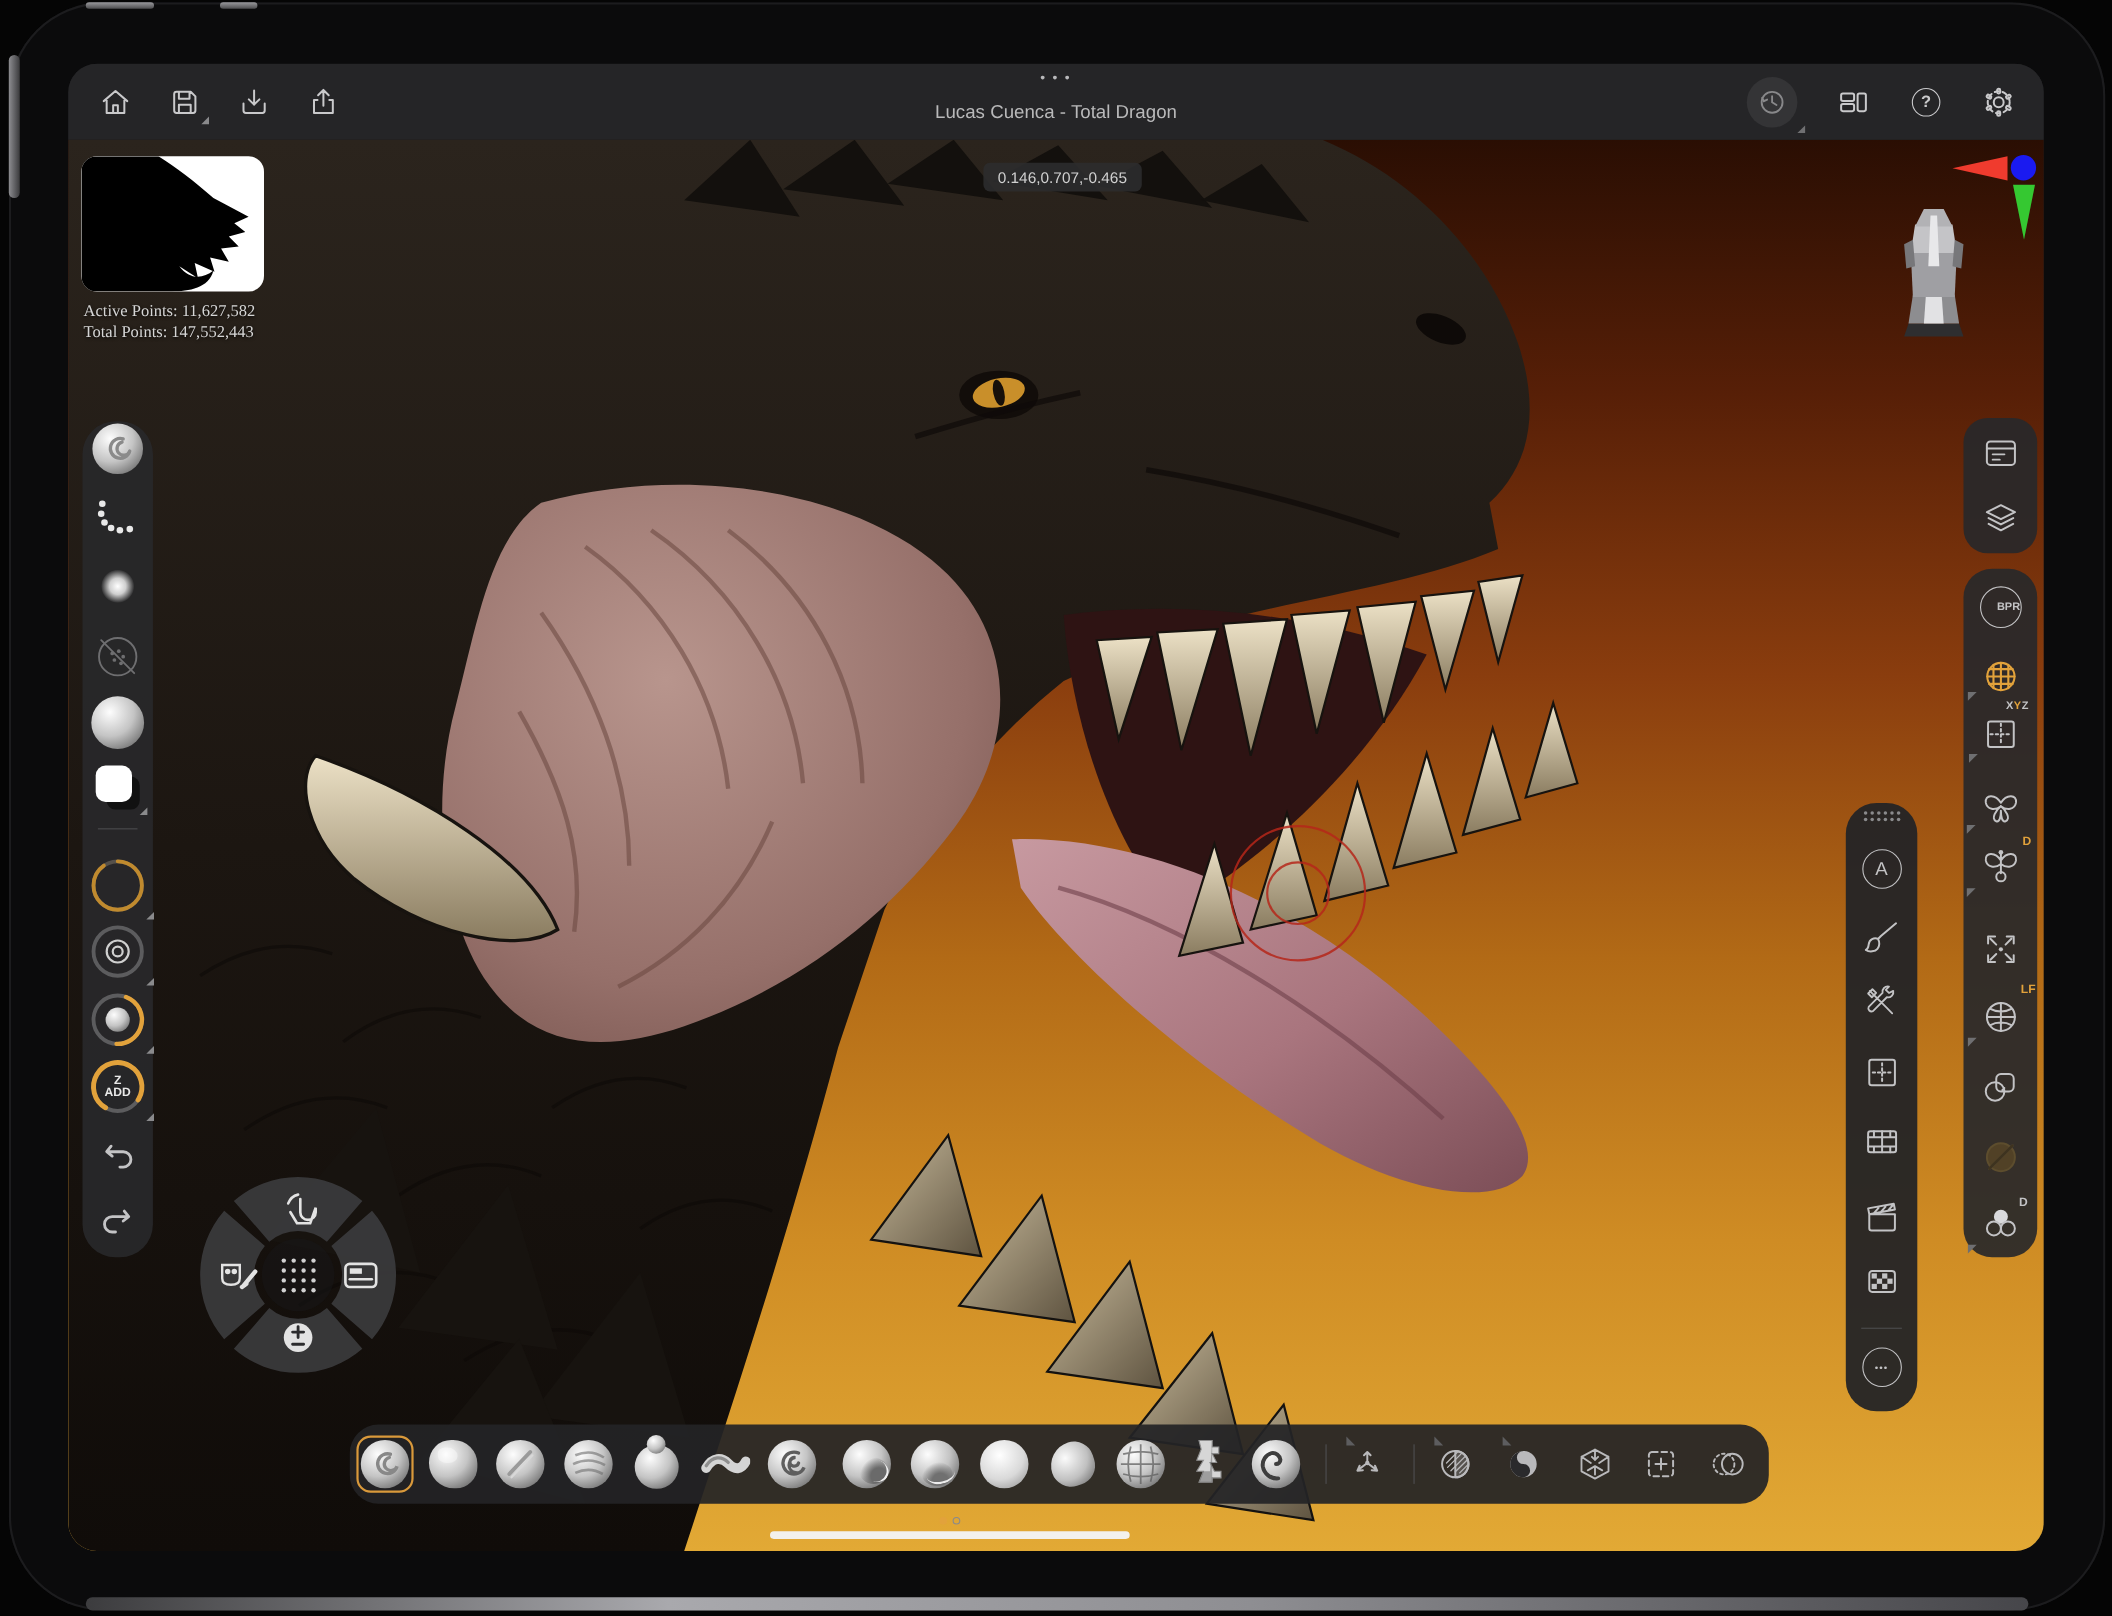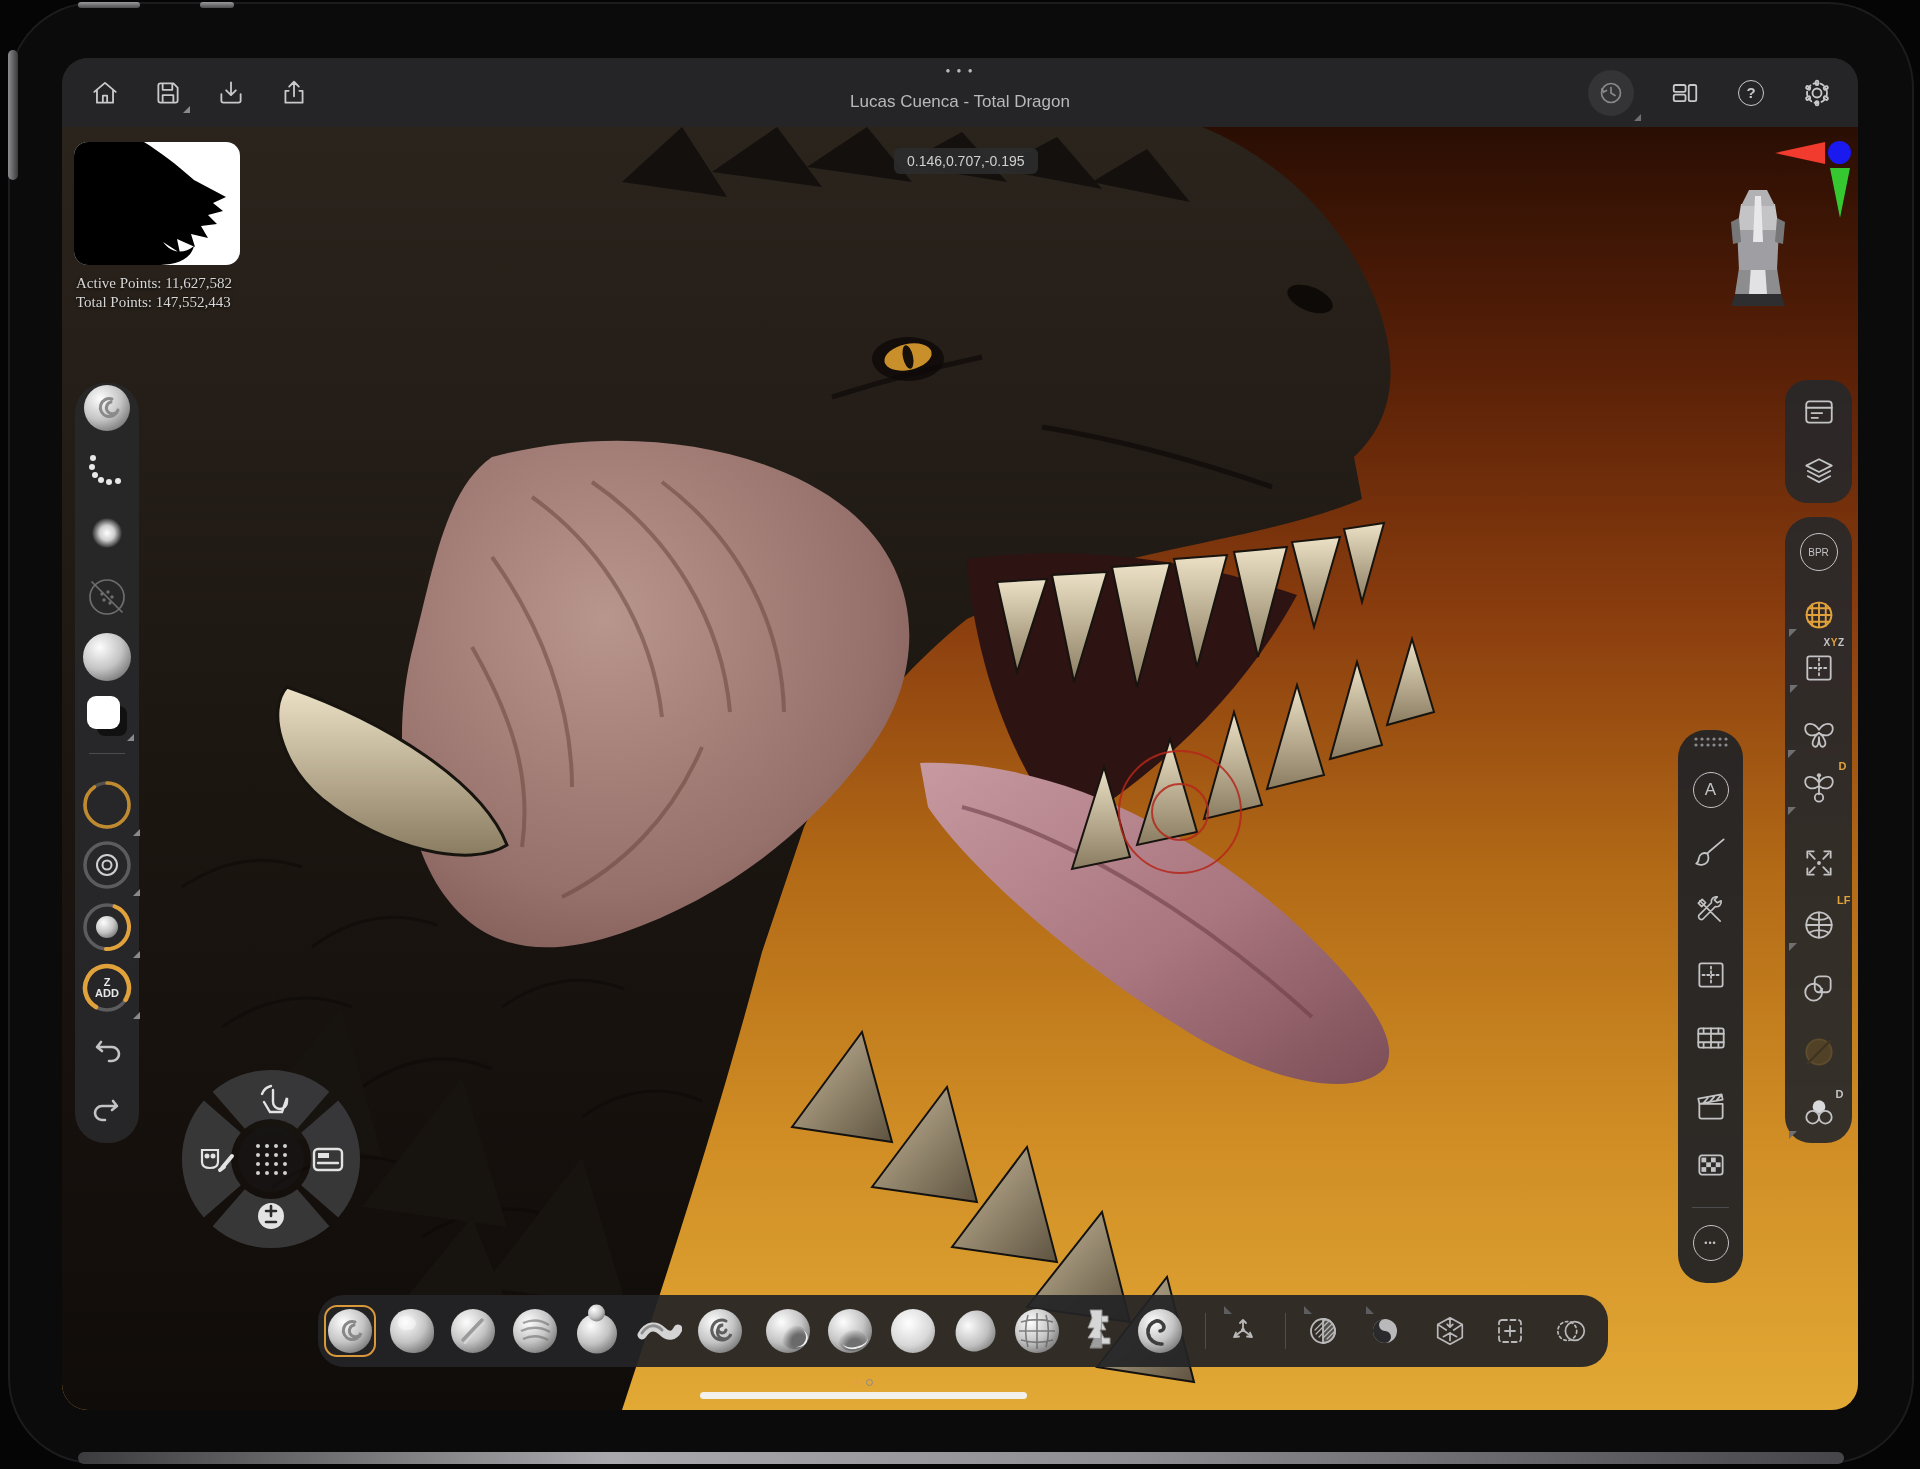--- a/index.html
+++ b/index.html
@@ -322,21 +322,21 @@
   <div id="thumb">
     <svg width="166" height="123" viewBox="0 0 166 123">
       <path fill="#000" d="M0 0 L70 0 C86 10 102 22 120 38 L152 55 L139 61 L149 69 L134 73 L143 82 L127 84 L134 96 L117 92 L121 105 L103 97 L106 111 L89 100 C98 112 110 112 120 104 C116 120 98 123 82 123 L0 123 Z"></path>
     </svg>
   </div>
   <div id="stats">
     <div class="stat-line">Active Points: 11,627,582</div>
     <div class="stat-line">Total Points: 147,552,443</div>
   </div>
 
-  <div id="coord-tip">0.146,0.707,-0.195</div>
+  <div id="coord-tip">0.146,0.707,-0.465</div>
 
   <div class="tri-red"></div>
   <div class="dot-blue"></div>
   <div class="tri-green"></div>
 
   <div class="sidepanel" style="left:13px;top:325px;width:64px;height:760px;">
     <div class="pitem" style="top:25px;">
       <div class="ball" style="width:46px;height:46px;position:relative;">
         <svg width="46" height="46" viewBox="0 0 46 46" style="position:absolute;inset:0;">
             <path d="M28 14 a9 9 0 1 0 6 11 a6 6 0 1 1 -7 -8" fill="none" stroke="#8a8a8a" stroke-width="3" stroke-linecap="round"></path>
@@ -445,21 +445,21 @@
     </div>
     <div class="pitem" style="top:92px;">
       <svg width="34" height="34" viewBox="0 0 32 32">
           <path d="M16 4 L28 10 L16 16 L4 10 Z M5.5 15 L16 20.5 L26.5 15 M5.5 20 L16 25.5 L26.5 20"></path>
         </svg>
     </div>
   </div>
 
   <div class="sidepanel" style="left:1723px;top:459px;width:67px;height:626px;border-radius:26px;">
     <div class="pitem" style="top:35px;">
-      <div style="width:38px;height:38px;border:1.8px solid #c3c3c5;border-radius:50%;display:flex;align-items:center;justify-content:center;color:#c3c3c5;font-size:10px;font-weight:normal;">
+      <div style="width:38px;height:38px;border:1.8px solid #c3c3c5;border-radius:50%;display:flex;align-items:center;justify-content:flex-end;color:#c3c3c5;font-size:10px;font-weight:bold;">
         <span>BPR</span>
       </div>
     </div>
     <div class="pitem" style="top:98px;">
       <svg width="36" height="36" viewBox="0 0 32 32" style="stroke:#e2a23b;">
         <circle cx="16" cy="16" r="11"></circle>
           <path d="M16 5 V27 M10 6.5 V25.5 M22 6.5 V25.5 M5 16 H27 M6.5 10 H25.5 M6.5 22 H25.5"></path>
       </svg>
       <span class="corner-tri-l"></span>
     </div>

